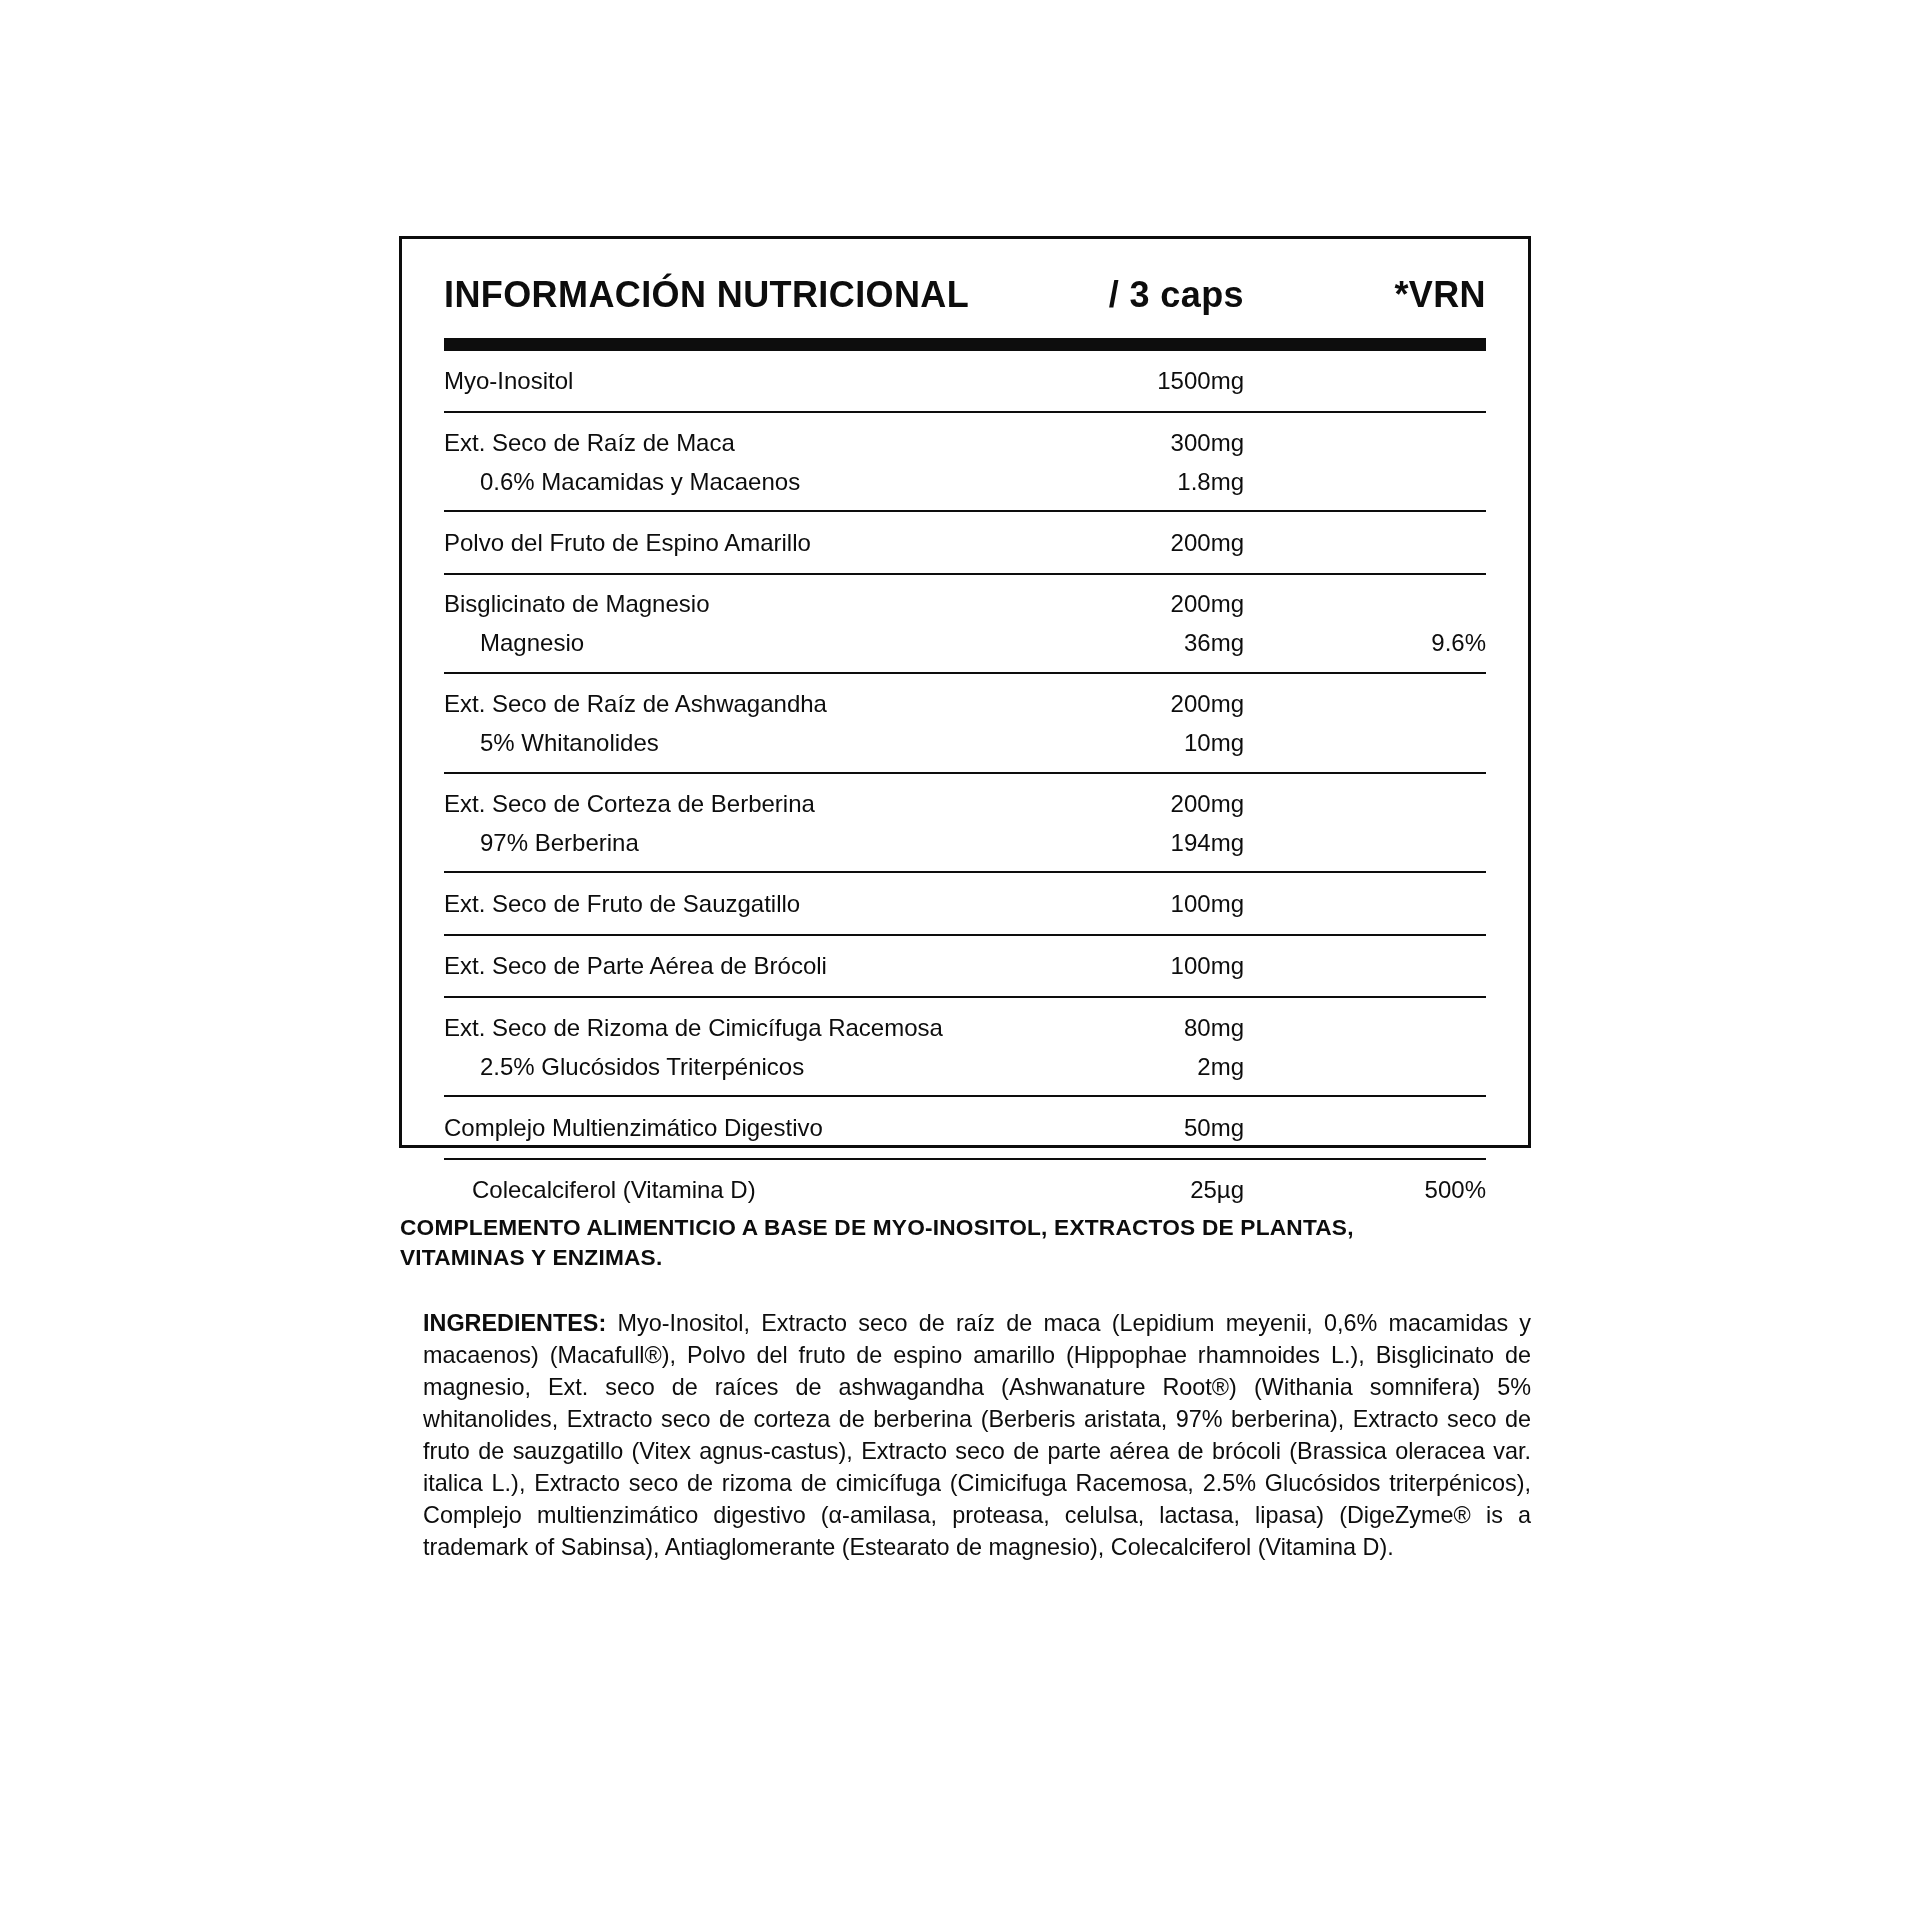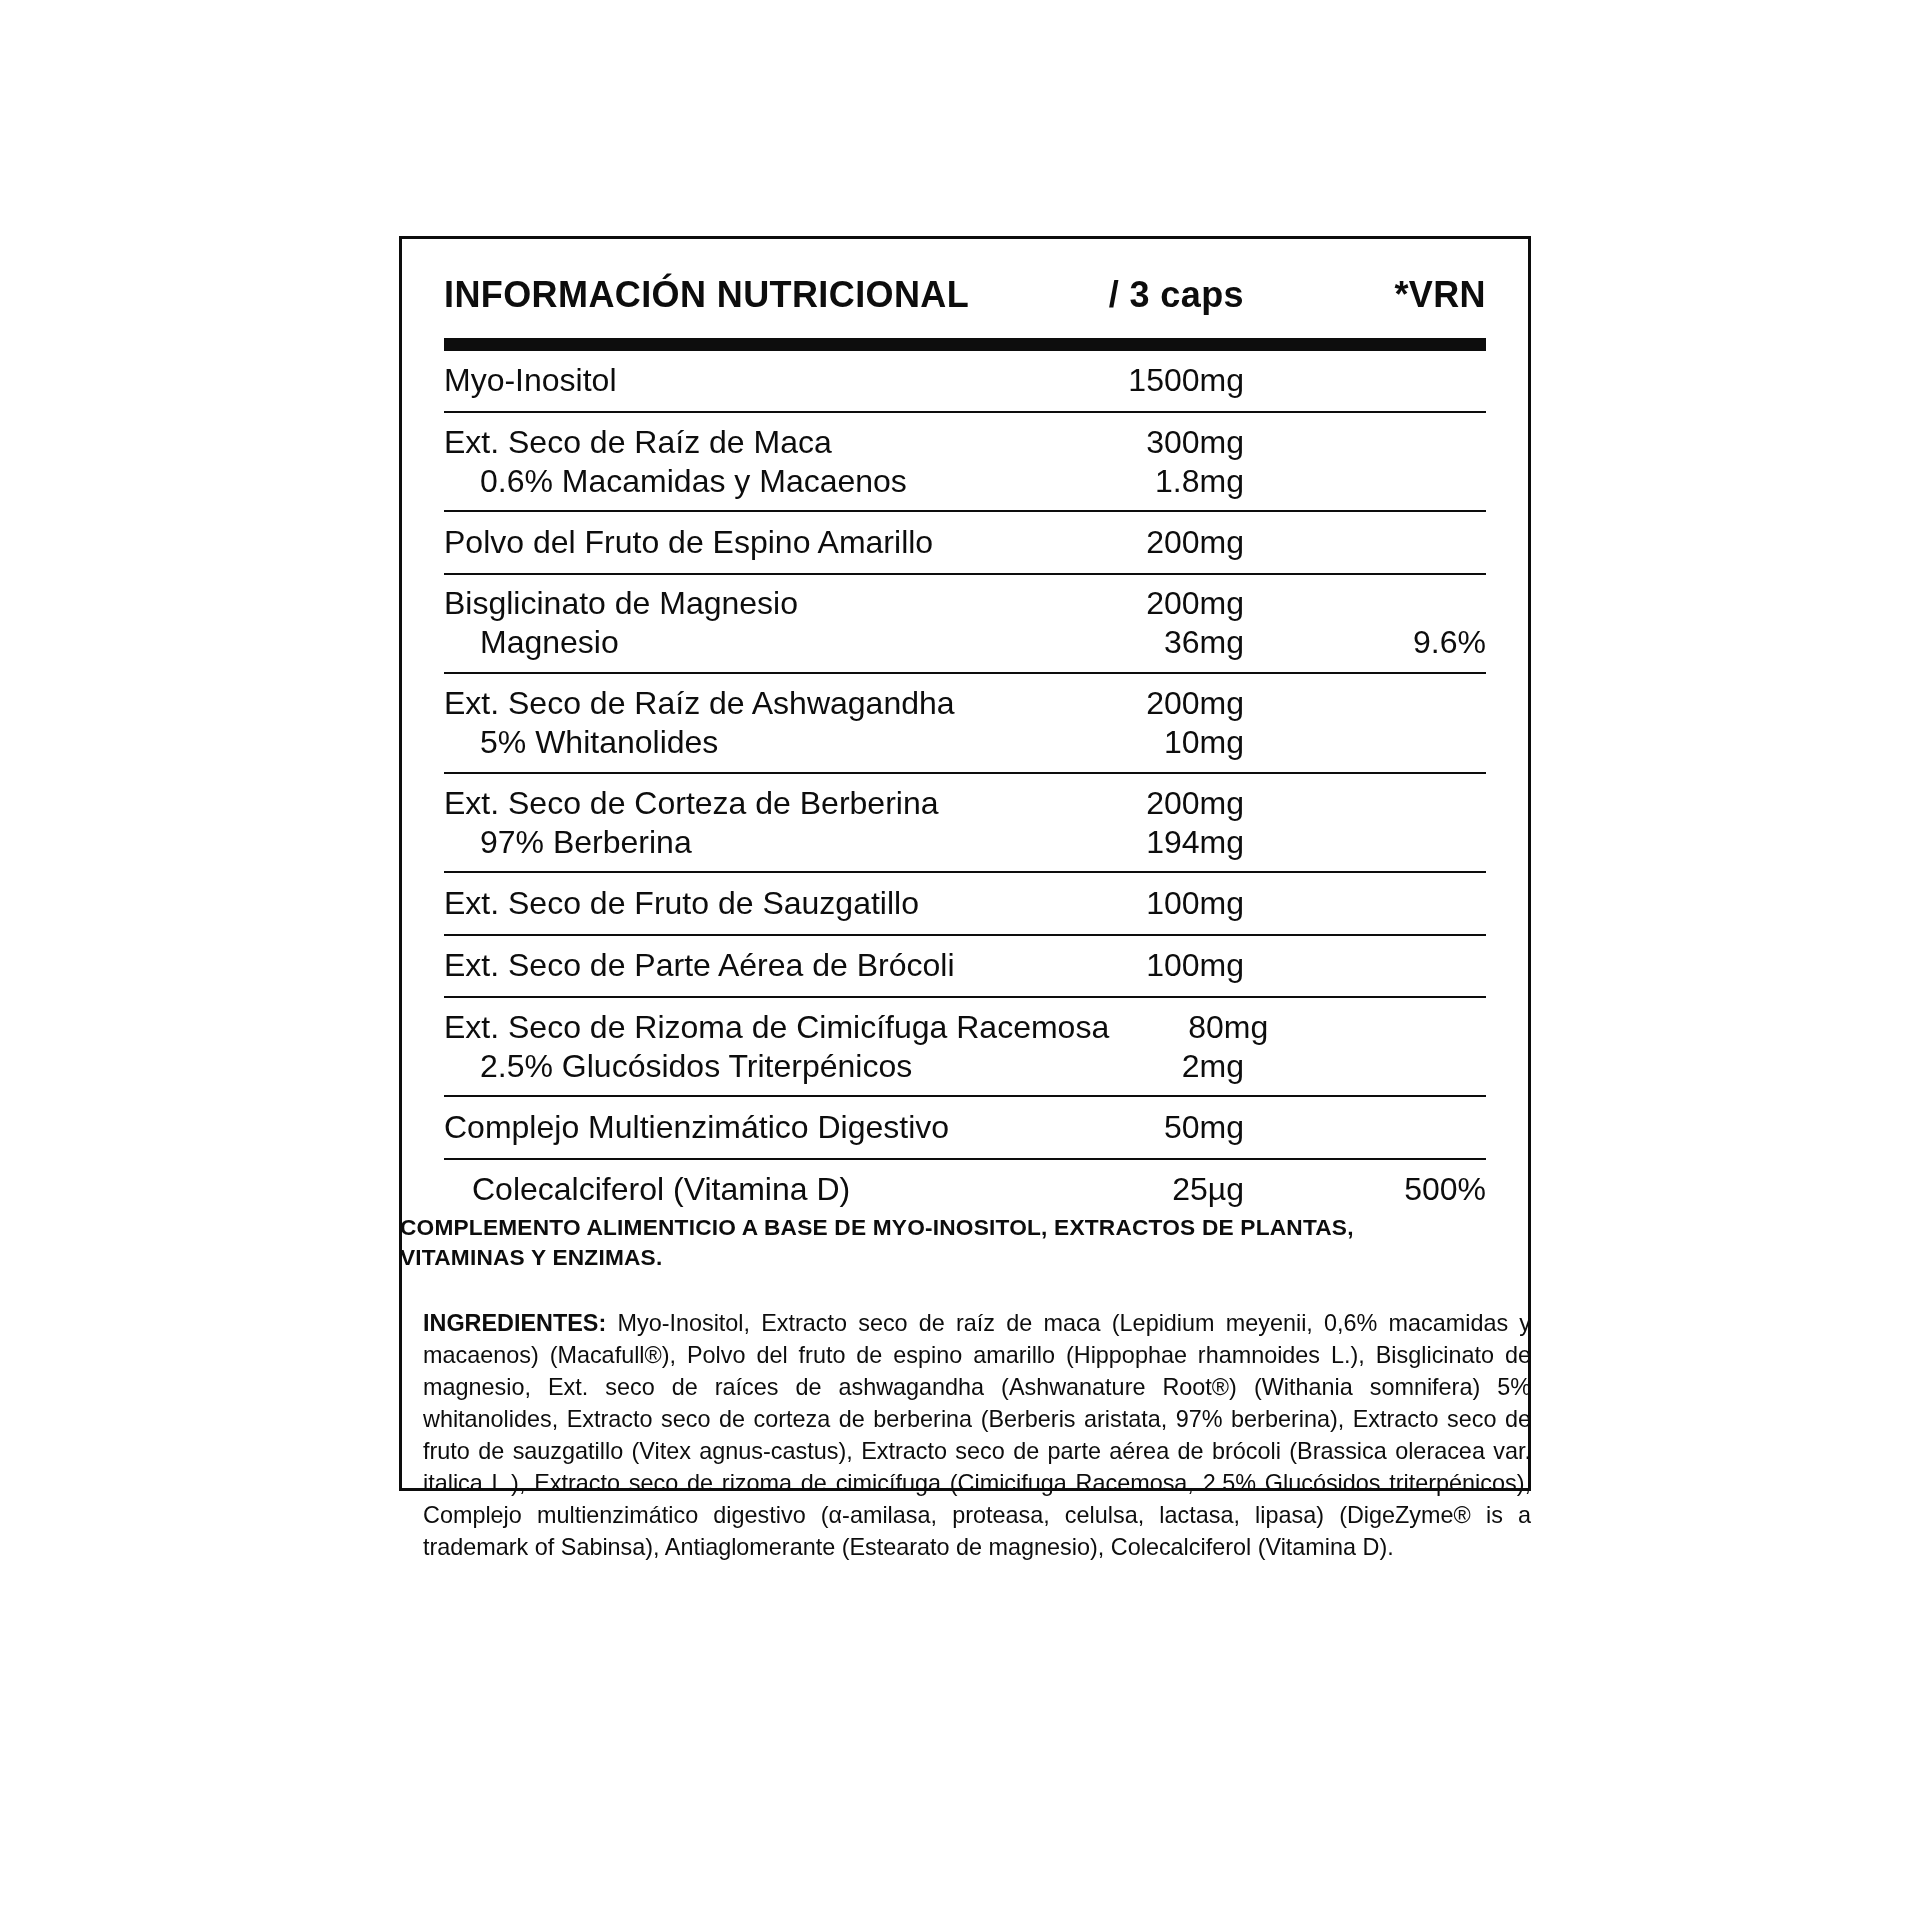--- a/index.html
+++ b/index.html
@@ -8,21 +8,21 @@
     width: 1926px; height: 1926px;
     font-family: "Liberation Sans", "DejaVu Sans", sans-serif;
     color: #0d0d0d;
     position: relative;
     overflow: hidden;
   }
 
   .label-box {
     position: absolute;
     left: 399px; top: 236px;
-    width: 1132px; height: 1255px;
+    width: 1132px; height: 912px;
     border: 3px solid #0d0d0d;
     background: #ffffff;
     padding: 0 42px 0 42px;
   }
 
   .table-header {
     display: grid;
     grid-template-columns: 1fr 159px 242px;
     align-items: baseline;
     padding-top: 35px;
@@ -41,21 +41,21 @@
 
   .rows { }
   .row { border-bottom: 2.3px solid #0d0d0d; padding: 10.6px 0; }
   .row:last-child { border-bottom: none; margin-left: 28px; }
   .row.double { padding: 9.8px 0; }
 
   .line {
     display: grid;
     grid-template-columns: 1fr 159px 242px;
     align-items: baseline;
-    font-size: 32px;
+    font-size: 24px;
     line-height: 39px;
   }
   .cell.name { white-space: nowrap; }
   .cell.amount, .cell.vrn { text-align: right; white-space: nowrap; }
   .line.sub .cell.name { padding-left: 36px; }
 
   .footer {
     position: absolute;
     left: 400px; top: 1212px;
     width: 1131px;

